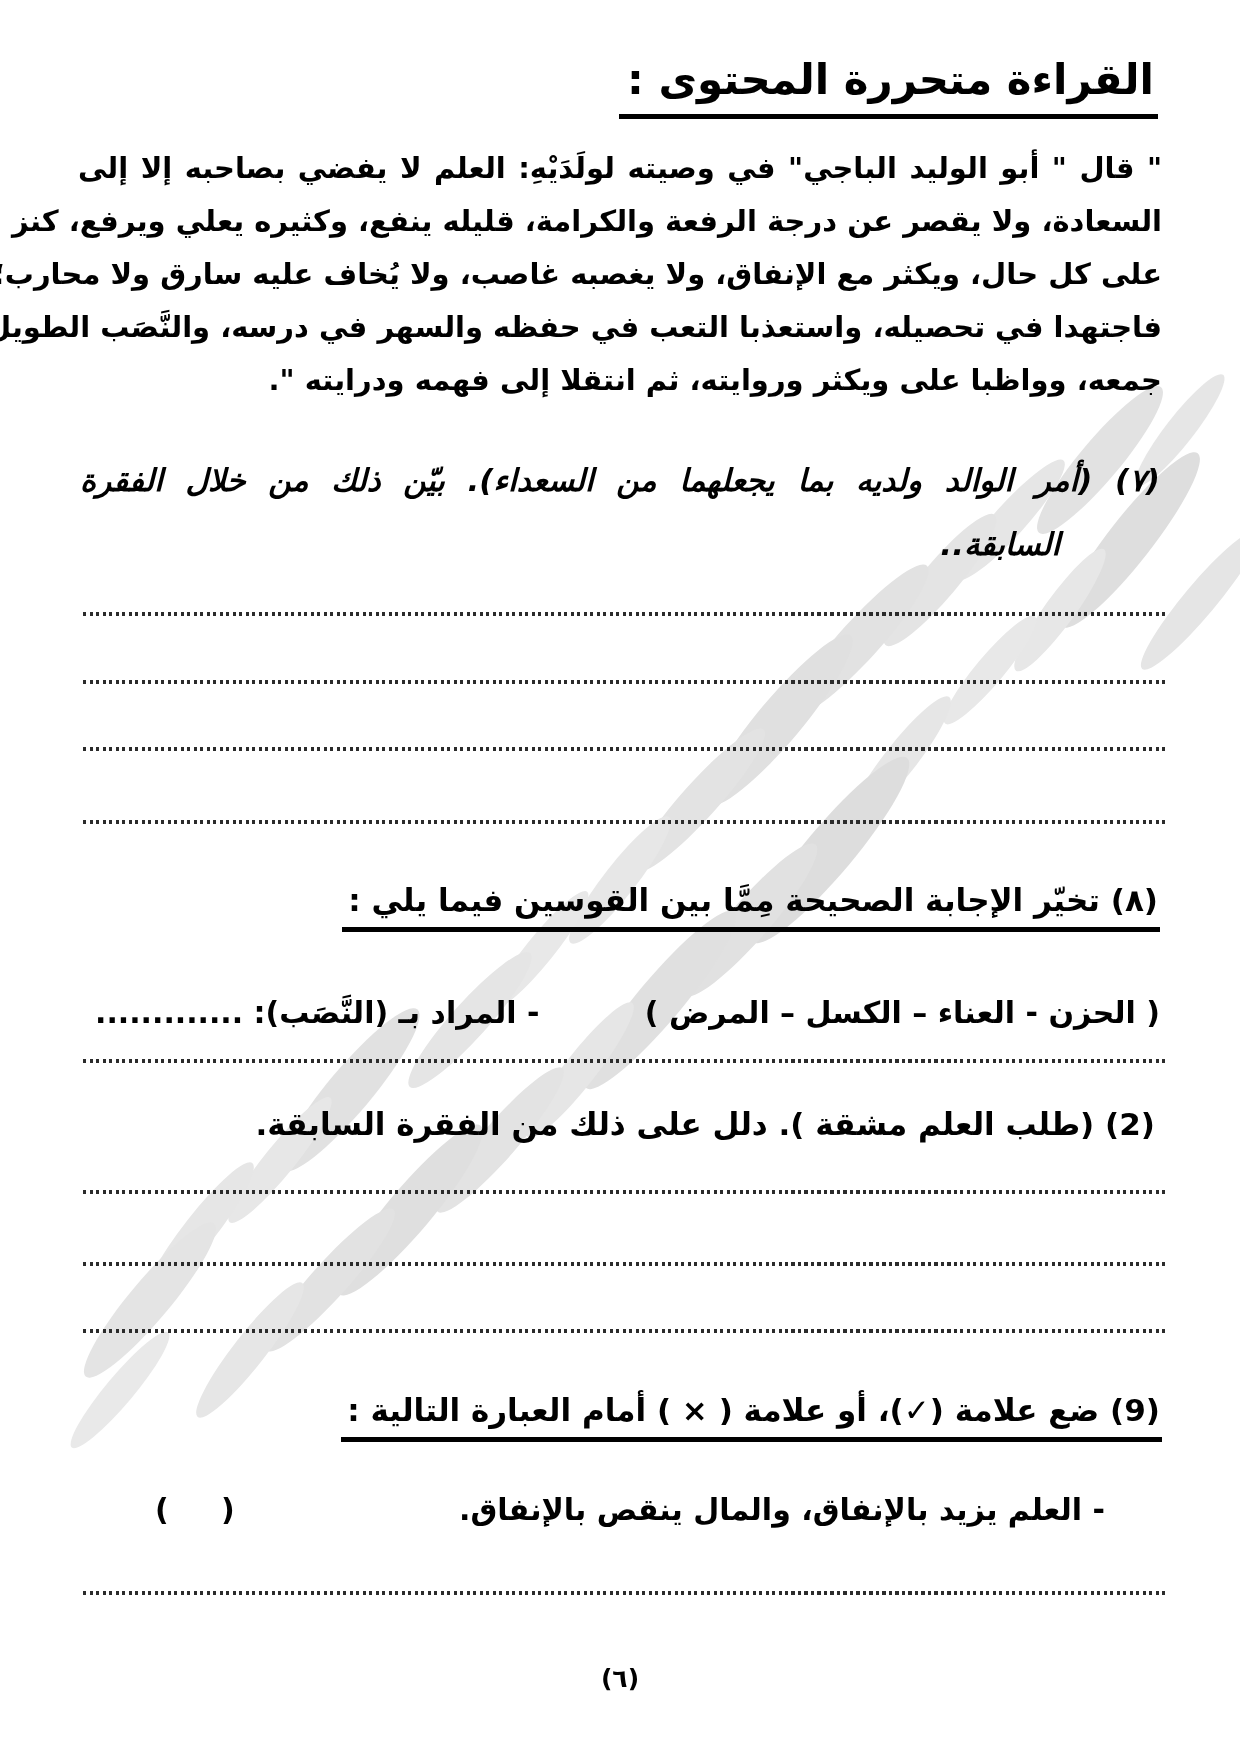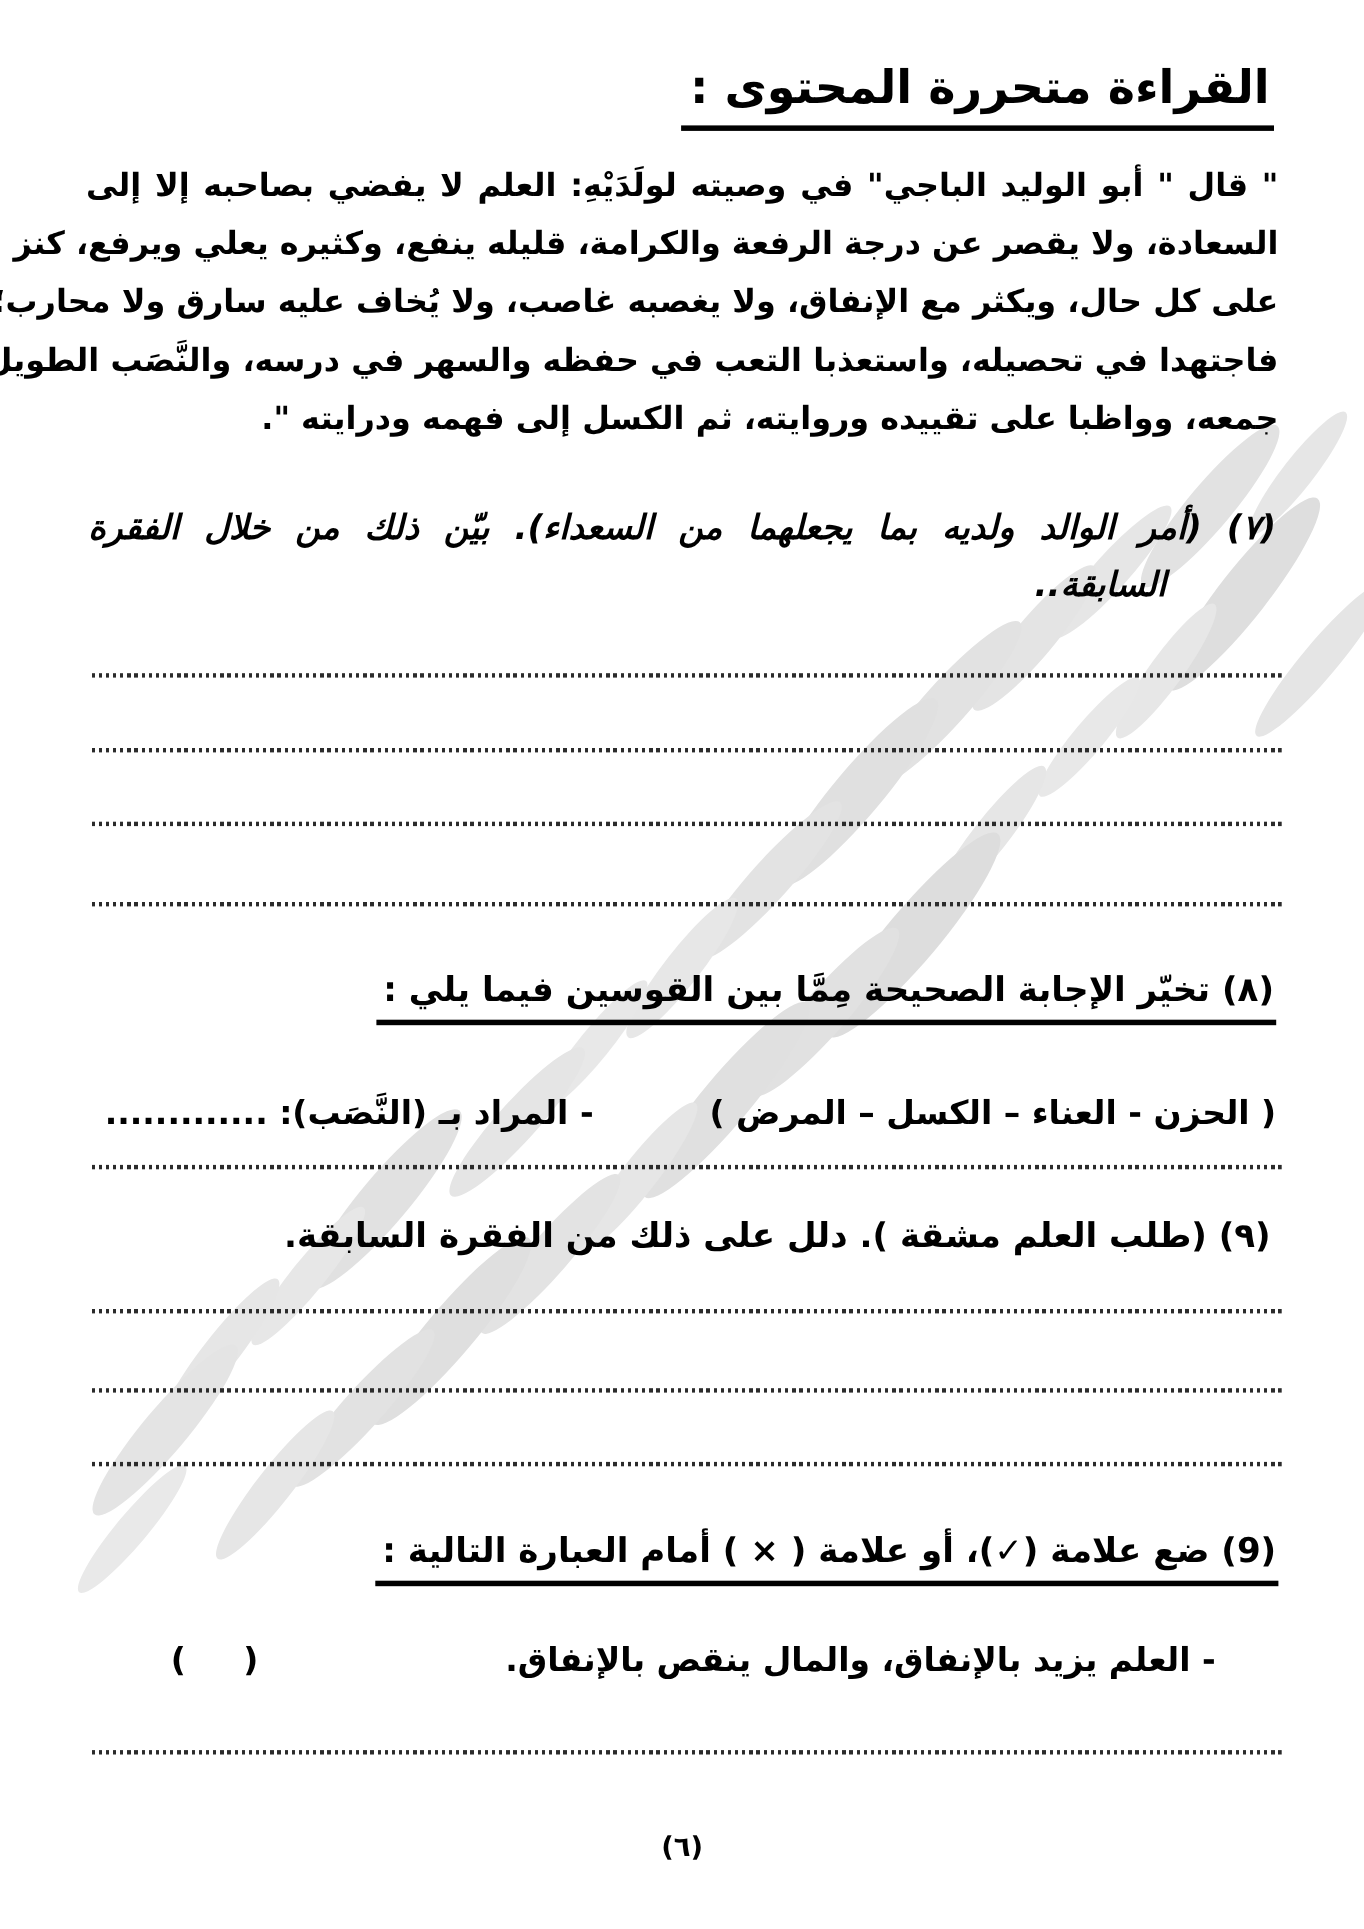--- a/index.html
+++ b/index.html
@@ -29,21 +29,21 @@
     top:142px;right:78px;left:78px;
     font-size:29px;font-weight:bold;
     line-height:53px;
     text-align:justify;
   }
   .passage .pline{text-align:justify;text-align-last:justify;white-space:nowrap;}
   .passage .pline.last{text-align-last:right;}
 
   .q7{top:462px;right:80px;left:80px;font-size:31px;font-weight:bold;font-style:italic;}
   .q7 .l1{text-align:justify;text-align-last:justify;white-space:nowrap;}
-  .q7 .l2{margin-top:16px;text-align:right;padding-left:0;padding-right:100px;}
+  .q7 .l2{margin-top:28px;text-align:right;padding-left:0;padding-right:100px;}
 
   .dotline{
     left:80px;right:75px;height:4px;
     background-image:repeating-linear-gradient(to left,#2b2b2b 0 3px,transparent 3px 6.5px);
   }
 
   .qhdr-wrap{text-align:right;}
   .qhdr{
     display:inline-block;
     font-size:31px;font-weight:bold;
@@ -107,21 +107,21 @@
 
   <div class="layer title-wrap">
     <span class="title">القراءة متحررة المحتوى :</span>
   </div>
 
   <div class="layer passage">
     <div class="pline">" قال " أبو الوليد الباجي" في وصيته لولَدَيْهِ: العلم لا يفضي بصاحبه إلا إلى</div>
     <div class="pline">السعادة، ولا يقصر عن درجة الرفعة والكرامة، قليله ينفع، وكثيره يعلي ويرفع، كنز يزكو</div>
     <div class="pline">على كل حال، ويكثر مع الإنفاق، ولا يغصبه غاصب، ولا يُخاف عليه سارق ولا محارب؛</div>
     <div class="pline">فاجتهدا في تحصيله، واستعذبا التعب في حفظه والسهر في درسه، والنَّصَب الطويل في</div>
-    <div class="pline last">جمعه، وواظبا على تقييده وروايته، ثم الكسل إلى فهمه ودرايته ".</div>
+    <div class="pline last">جمعه، وواظبا على ويكثر وروايته، ثم انتقلا إلى فهمه ودرايته ".</div>
   </div>
 
   <div class="layer q7">
     <div class="l1">(٧) (أمر الوالد ولديه بما يجعلهما من السعداء). بيّن ذلك من خلال الفقرة</div>
     <div class="l2">السابقة..</div>
   </div>
 
   <div class="layer dotline" style="top:612px"></div>
   <div class="layer dotline" style="top:680px"></div>
   <div class="layer dotline" style="top:747px"></div>
@@ -130,21 +130,21 @@
   <div class="layer qhdr-wrap" style="top:882px;right:80px;left:92px">
     <span class="qhdr">(٨) تخيّر الإجابة الصحيحة مِمَّا بين القوسين فيما يلي :</span>
   </div>
   <div class="layer q8row">
     <span>( الحزن - العناء – الكسل – المرض )</span>
     <span>- المراد بـ (النَّصَب): .............</span>
   </div>
   <div class="layer dotline" style="top:1059px"></div>
 
   <div class="layer q9">
-    <span>(٩) (طلب العلم مشقة ). دلل على ذلك من الفقرة السابقة.</span>
+    <span>(2) (طلب العلم مشقة ). دلل على ذلك من الفقرة السابقة.</span>
   </div>
   <div class="layer dotline" style="top:1190px"></div>
   <div class="layer dotline" style="top:1262px"></div>
   <div class="layer dotline" style="top:1329px"></div>
 
   <div class="layer qhdr-wrap" style="top:1392px;right:78px;left:78px">
     <span class="qhdr">(9) ضع علامة (✓)، أو علامة ( × ) أمام العبارة التالية :</span>
   </div>
   <div class="layer stmt-row">
     <span>- العلم يزيد بالإنفاق، والمال ينقص بالإنفاق.</span>

